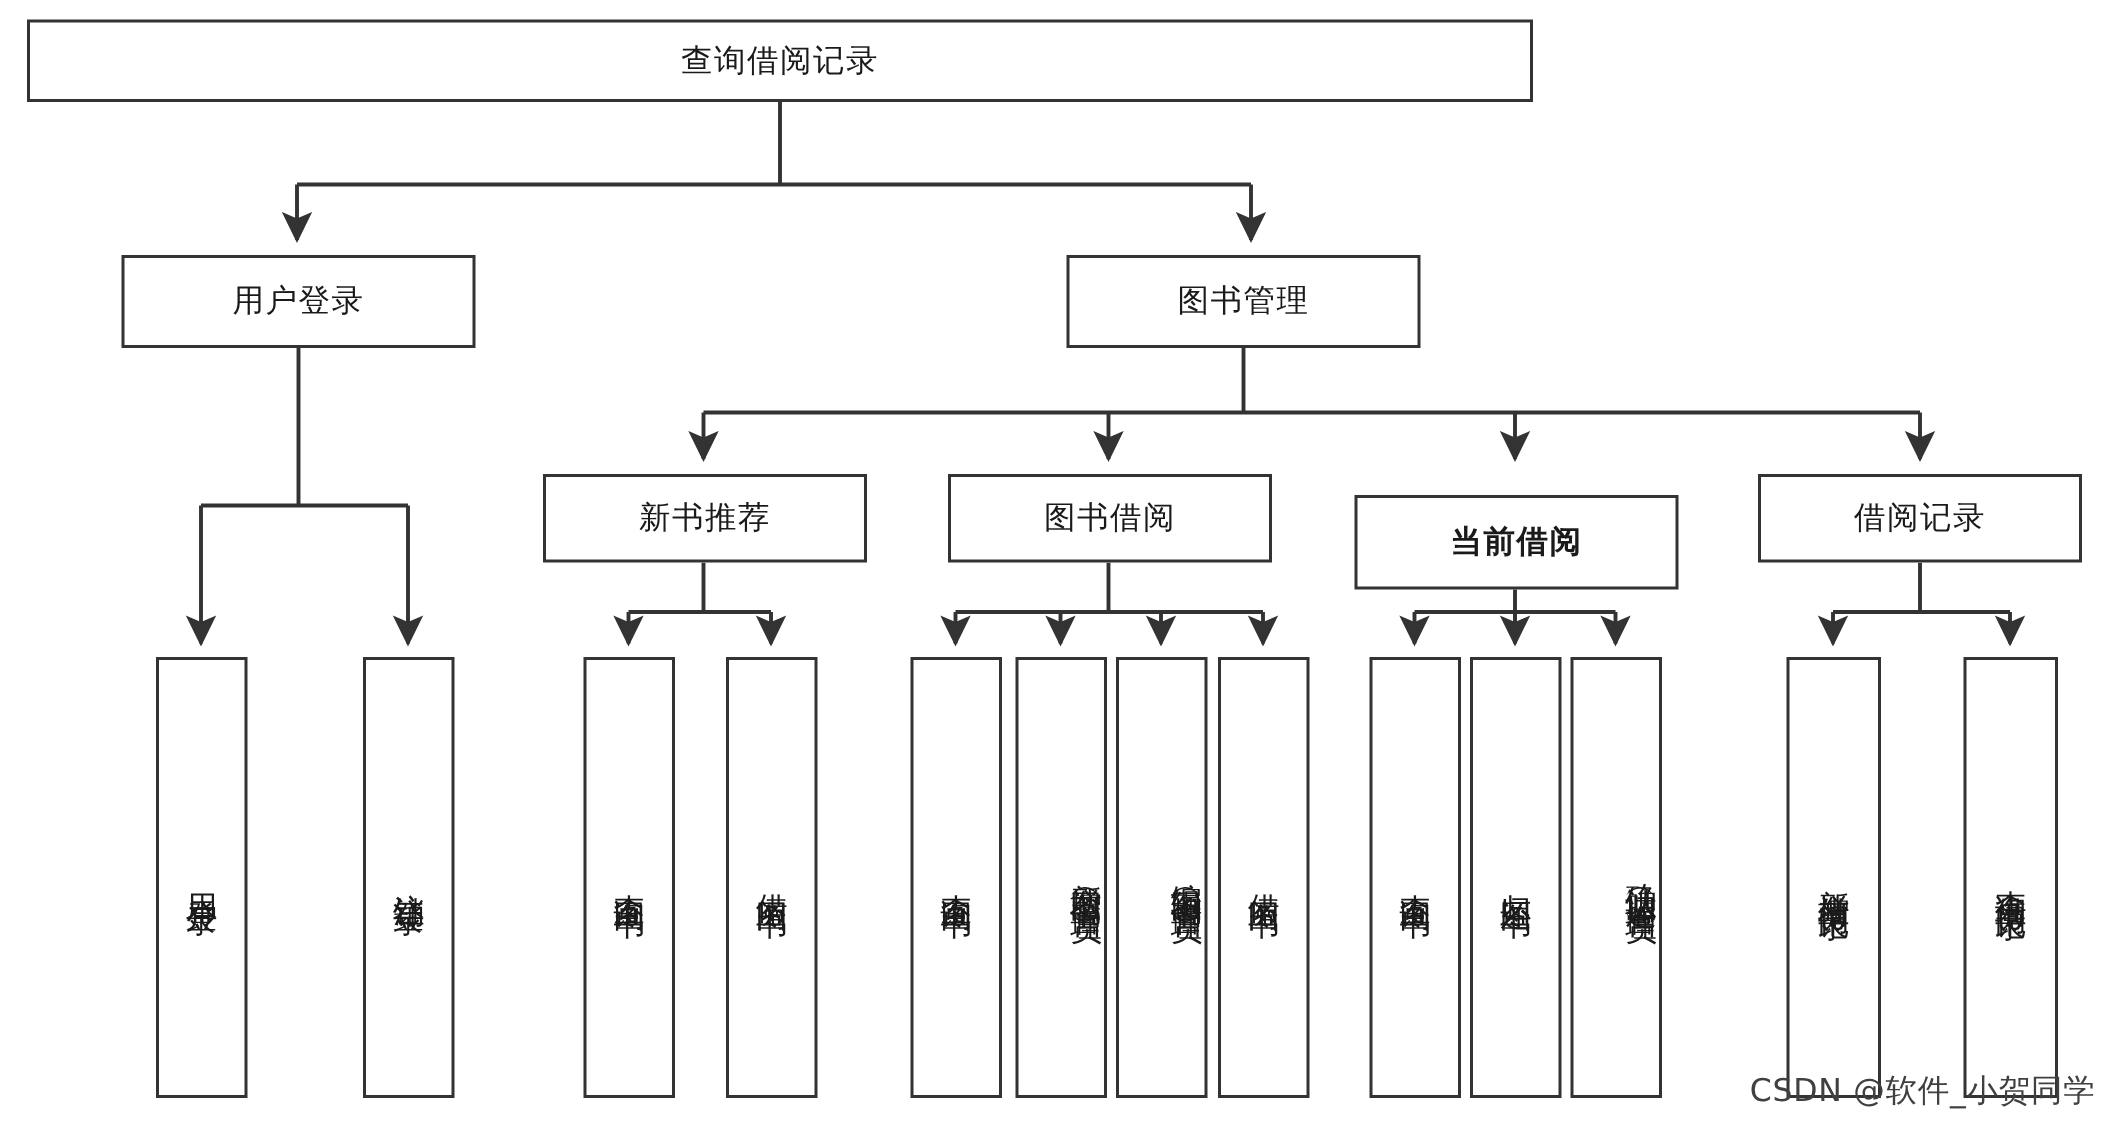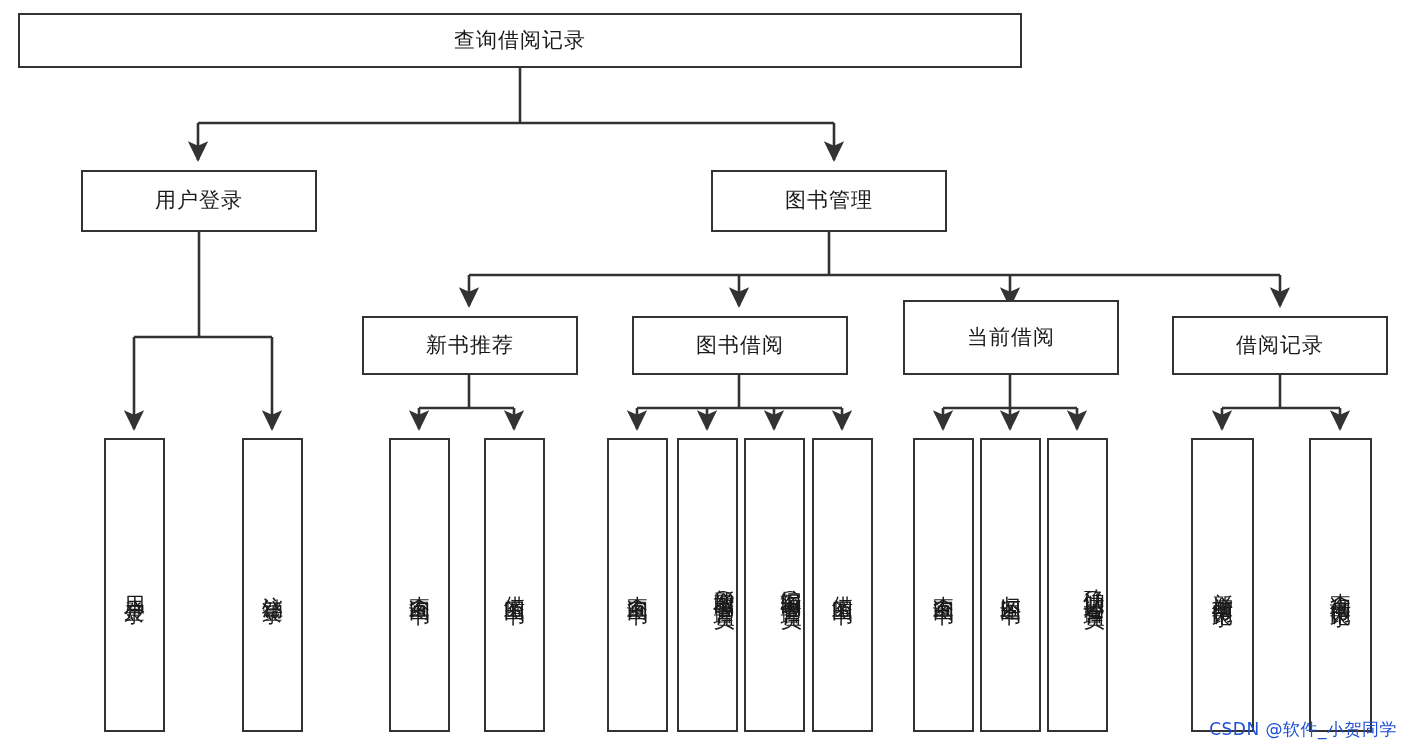--- a/index.html
+++ b/index.html
@@ -53,22 +53,22 @@
     align-items: flex-start;
     justify-content: center;
   }
   .node.vert.root-leaf {
     align-items: center;
   }
   .watermark {
     position: absolute;
     right: 8px;
     bottom: 6px;
-    font-size: 17px;
-    color: #1d4ed8;
+    font-size: 21px;
+    color: #404040;
     letter-spacing: 0.5px;
     z-index: 5;
     white-space: nowrap;
   }
 </style>
 </head>
 <body>
 
 <div id="canvas">
 
@@ -122,21 +122,21 @@
     </g>
   </svg>
 
   <div class="node horiz" style="left:18px; top:13px; width:1004px; height:55px;">查询借阅记录</div>
 
   <div class="node horiz" style="left:81px; top:170px; width:236px; height:62px;">用户登录</div>
   <div class="node horiz" style="left:362px; top:316px; width:216px; height:59px;">新书推荐</div>
 
   <div class="node horiz" style="left:711px; top:170px; width:236px; height:62px;">图书管理</div>
   <div class="node horiz" style="left:632px; top:316px; width:216px; height:59px;">图书借阅</div>
-  <div class="node horiz" style="left:903px; top:300px; width:216px; height:75px;">当前借阅</div>
+  <div class="node horiz" style="left:903px; top:330px; width:216px; height:63px;font-weight:bold;">当前借阅</div>
   <div class="node horiz" style="left:1172px; top:316px; width:216px; height:59px;">借阅记录</div>
 
   <div class="node vert root-leaf" style="left:104px; top:438px; width:61px; height:294px;">用户登录</div>
   <div class="node vert root-leaf" style="left:242px; top:438px; width:61px; height:294px;">注销登录</div>
 
   <div class="node vert root-leaf" style="left:389px; top:438px; width:61px; height:294px;">查询图书</div>
   <div class="node vert root-leaf" style="left:484px; top:438px; width:61px; height:294px;">借阅图书</div>
 
   <div class="node vert root-leaf" style="left:607px; top:438px; width:61px; height:294px;">查询图书</div>
   <div class="node vert" style="left:677px; top:438px; width:61px; height:294px;">新增图书（管理员）</div>

